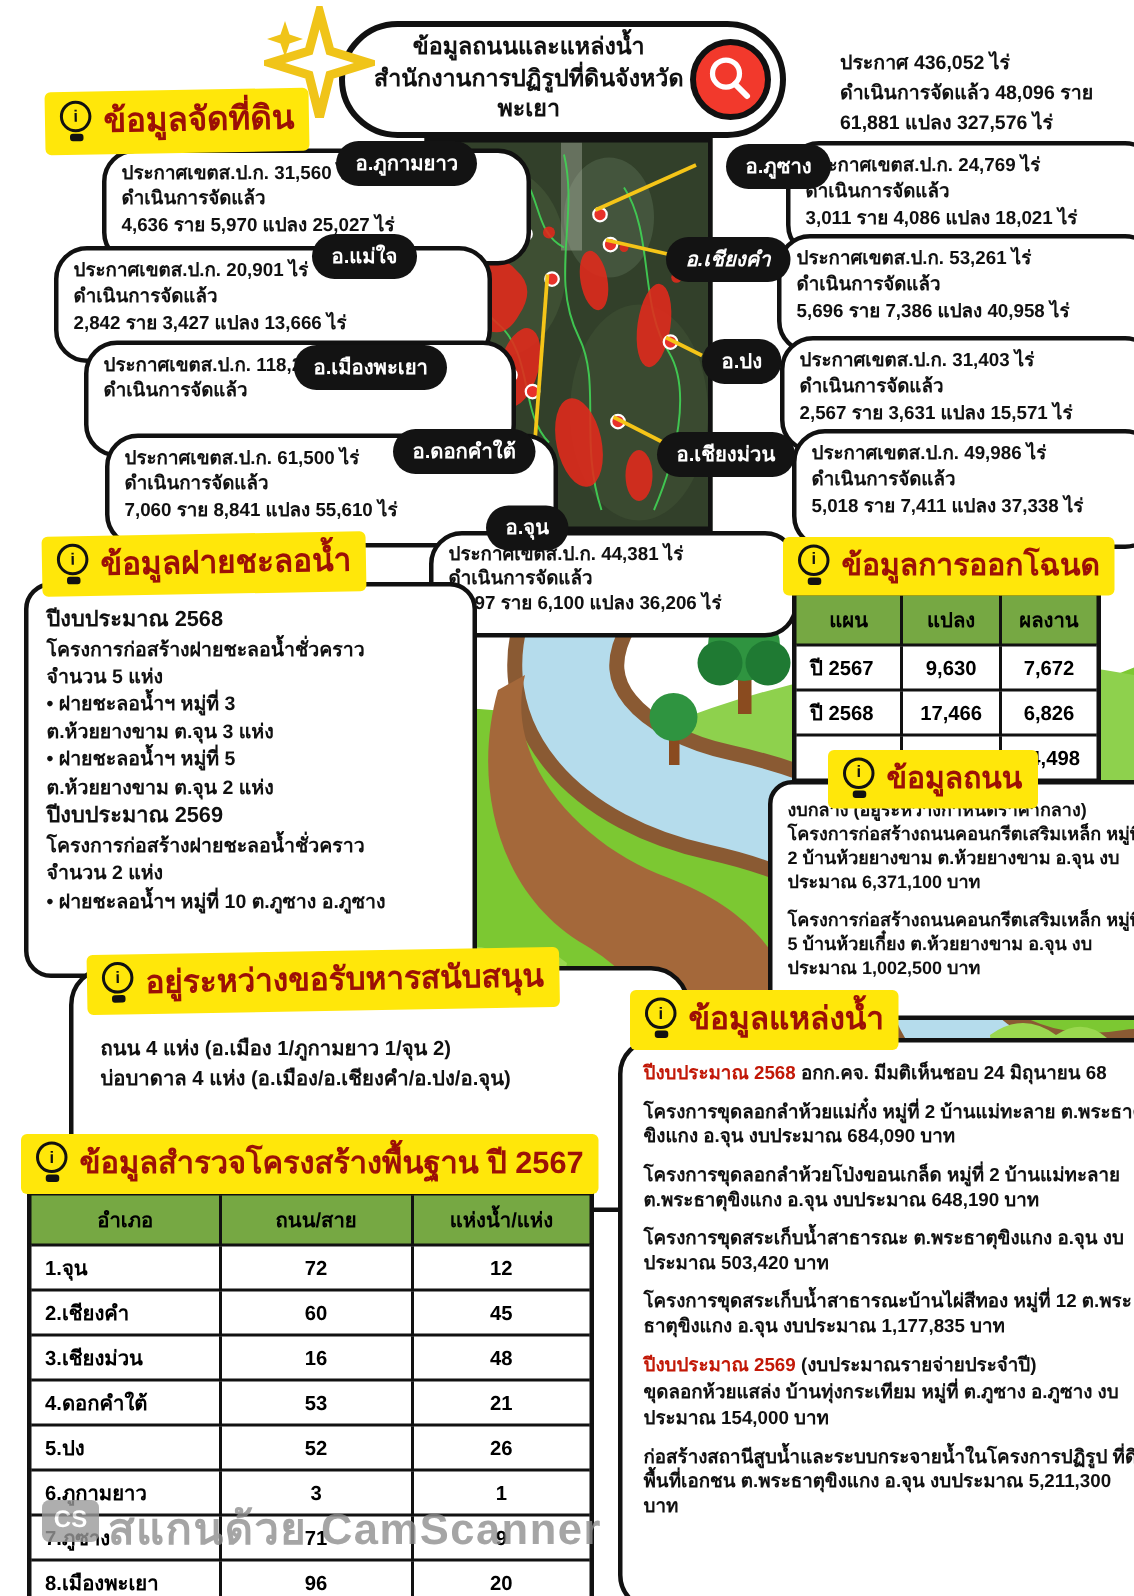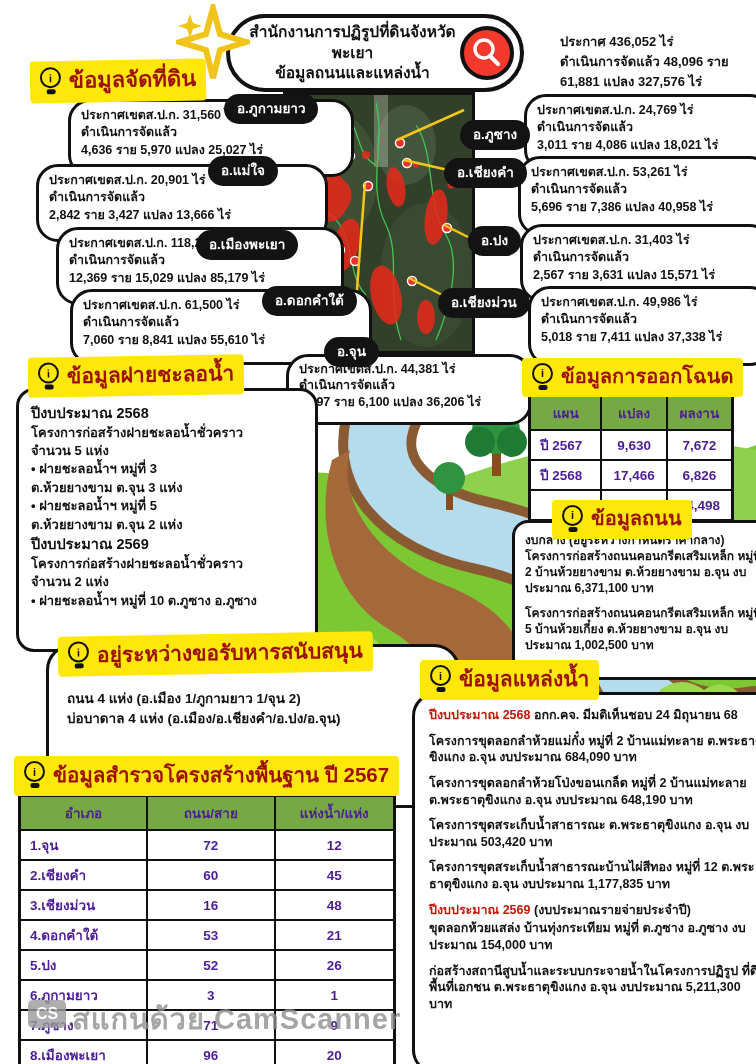--- a/index.html
+++ b/index.html
@@ -25,21 +25,21 @@
     width:17px;height:17px;border:2.5px solid #111;border-radius:50%;
     display:inline-flex;align-items:center;justify-content:center;position:relative;
     font-size:11px;font-weight:bold;color:#111;flex:0 0 auto;margin-bottom:6px;
   }
   .bulb::before{content:"i";}
   .bulb::after{
     content:"";position:absolute;bottom:-8px;left:50%;transform:translateX(-50%);
     width:9px;height:5px;background:#111;border-radius:2px;
   }
   .tbl{border-collapse:collapse;background:#fff;position:absolute;z-index:5;border:3px solid #111;}
-  .tbl th,.tbl td{border:2.5px solid #111;font-weight:bold;color:#4c1d95;}
+  .tbl th,.tbl td{border:2.5px solid #111;font-weight:bold;color:#000000;}
   .tbl th{background:#76a843;font-size:13.5px;padding:5px 4px;}
   .tbl td{font-size:13.5px;text-align:center;padding:3px 5px;}
   .tbl td.left{text-align:left;padding-left:9px;}
   .fy-red{color:#c21807;}
   .para{margin:0 0 9px 0;}
   .wm{color:#8f8f8f;opacity:.8;z-index:10;}
 </style>
 </head>
 <body>
 
@@ -123,22 +123,22 @@
   </g>
 </svg>
 
 <svg class="abs" style="left:176px;top:4px;z-index:8;" width="74" height="80" viewBox="0 0 74 80">
   <path d="M37,4 L44,30 L70,38 L44,46 L37,74 L30,46 L4,38 L30,30 Z" fill="#fff" stroke="#f0c419" stroke-width="6"></path>
   <path d="M14,10 l3,9 9,3 -9,3 -3,9 -3,-9 -9,-3 9,-3 Z" fill="#f0c419"></path>
 </svg>
 
 <div class="abs" style="left:226px;top:14px;width:290px;height:70px;background:#fff;border:4px solid #111;border-radius:40px;z-index:7;display:flex;align-items:center;">
   <div style="flex:1;text-align:center;font-weight:bold;font-size:15.5px;line-height:1.35;padding-left:16px;">
+    <div>ข้อมูลถนนและแหล่งน้ำ</div>
     <div>สำนักงานการปฏิรูปที่ดินจังหวัดพะเยา</div>
-    <div>ข้อมูลถนนและแหล่งน้ำ</div>
   </div>
   <svg width="56" height="56" viewBox="0 0 56 56" style="margin-right:5px;flex:0 0 auto;">
     <circle cx="28" cy="28" r="25" fill="#f2392c" stroke="#111" stroke-width="4"></circle>
     <circle cx="25" cy="24" r="9" fill="none" stroke="#fff" stroke-width="3.5"></circle>
     <line x1="31" y1="31" x2="39" y2="39" stroke="#fff" stroke-width="4" stroke-linecap="round"></line>
   </svg>
 </div>
 
 <div class="abs" style="left:560px;top:32px;font-weight:bold;font-size:13px;line-height:1.55;z-index:7;">
   <div>ประกาศ 436,052 ไร่</div>
@@ -161,44 +161,43 @@
 <div class="bubble" style="left:36px;top:164px;width:266px;height:62px;">
   <div>ประกาศเขตส.ป.ก. 20,901 ไร่</div>
   <div>ดำเนินการจัดแล้ว</div>
   <div>2,842 ราย 3,427 แปลง 13,666 ไร่</div>
 </div>
 <div class="pill" style="left:208px;top:156px;">อ.แม่ใจ</div>
 
 <div class="bubble" style="left:56px;top:227px;width:262px;height:62px;">
   <div>ประกาศเขตส.ป.ก. 118,291 ไร่</div>
   <div>ดำเนินการจัดแล้ว</div>
-  <div>12,369 ราย 15,029 แปลง 85,179 ไร่</div>
 </div>
 <div class="pill" style="left:196px;top:230px;">อ.เมืองพะเยา</div>
 
 <div class="bubble" style="left:70px;top:289px;width:276px;height:60px;">
   <div>ประกาศเขตส.ป.ก. 61,500 ไร่</div>
   <div>ดำเนินการจัดแล้ว</div>
   <div>7,060 ราย 8,841 แปลง 55,610 ไร่</div>
 </div>
 <div class="pill" style="left:262px;top:286px;">อ.ดอกคำใต้</div>
 
 <div class="bubble" style="left:524px;top:94px;width:222px;height:62px;">
   <div>ประกาศเขตส.ป.ก. 24,769 ไร่</div>
   <div>ดำเนินการจัดแล้ว</div>
   <div>3,011 ราย 4,086 แปลง 18,021 ไร่</div>
 </div>
-<div class="pill" style="left:460px;top:96px;margin-top:24px;">อ.ภูซาง</div>
+<div class="pill" style="left:484px;top:96px;">อ.ภูซาง</div>
 
 <div class="bubble" style="left:518px;top:156px;width:228px;height:64px;">
   <div>ประกาศเขตส.ป.ก. 53,261 ไร่</div>
   <div>ดำเนินการจัดแล้ว</div>
   <div>5,696 ราย 7,386 แปลง 40,958 ไร่</div>
 </div>
-<div class="pill" style="left:444px;top:158px;">อ.เชียงคำ</div>
+<div class="pill" style="left:444px;top:158px;font-style:italic;">อ.เชียงคำ</div>
 
 <div class="bubble" style="left:520px;top:224px;width:226px;height:62px;">
   <div>ประกาศเขตส.ป.ก. 31,403 ไร่</div>
   <div>ดำเนินการจัดแล้ว</div>
   <div>2,567 ราย 3,631 แปลง 15,571 ไร่</div>
 </div>
 <div class="pill" style="left:468px;top:226px;">อ.ปง</div>
 
 <div class="bubble" style="left:528px;top:286px;width:218px;height:64px;">
   <div>ประกาศเขตส.ป.ก. 49,986 ไร่</div>

